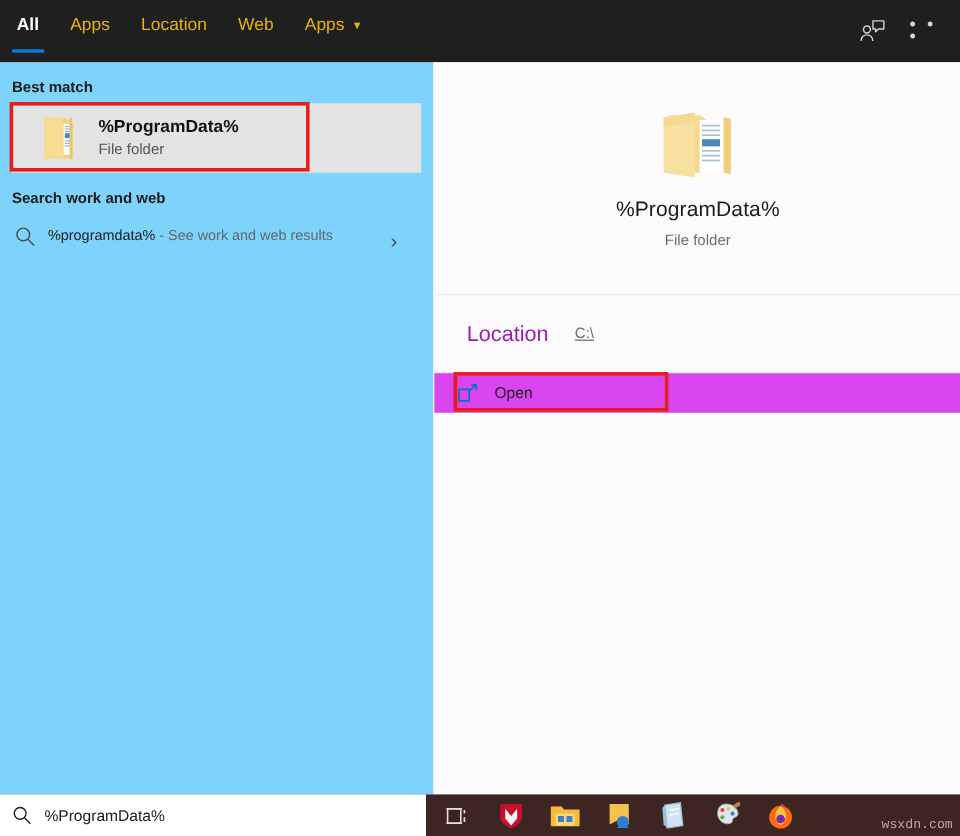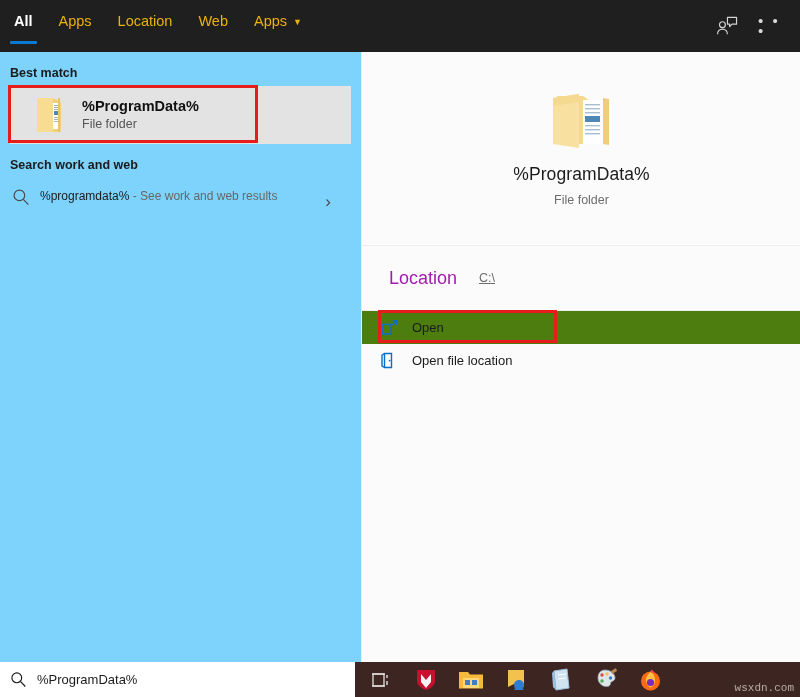--- a/index.html
+++ b/index.html
@@ -58,21 +58,21 @@
   .big-ico{width:66px;height:60px;position:relative;margin-bottom:14px;}
   .prev-title{font-size:17.5px;color:#1b1b1b;letter-spacing:.1px;}
   .prev-sub{font-size:12.5px;color:#6d6d6d;margin-top:8px;}
   .div{height:1px;background:#ececec;margin:0;}
   .loc{height:64px;display:flex;align-items:center;}
   .loc-label{font-size:18px;color:#a21caf;margin-left:27px;width:90px;}
   .loc-link{font-size:12.5px;color:#6d6d6d;text-decoration:underline;cursor:default;}
 
   .actions{padding-top:0;}
   .act{height:33px;display:flex;align-items:center;position:relative;}
-  .act.hover{background:#4d7c0f;}
+  .act.hover{background:#d946ef;}
   .act-ico{width:22px;margin-left:16px;margin-right:12px;flex:0 0 auto;
            display:flex;align-items:center;justify-content:center;}
   .act-lbl{font-size:13px;color:#1b1b1b;}
   .redbox2{position:absolute;left:16px;top:-1px;width:179px;height:33px;
            border:3px solid #e71d1d;box-sizing:border-box;}
 
   
   .taskbar{position:absolute;left:0;bottom:0;width:800px;height:35px;background:#3d2622;}
   .searchbox{position:absolute;left:0;bottom:0;width:355px;height:35px;background:#ffffff;
              display:flex;align-items:center;}
@@ -205,30 +205,20 @@
             <svg width="17" height="16" viewBox="0 0 17 16">
               <path d="M1.5 4.5 h8.5 v9.5 h-8.5 z" fill="none" stroke="#0c6fc4" stroke-width="1.5"></path>
               <path d="M10.5 5.5 L15.5 0.8" stroke="#0c6fc4" stroke-width="1.5"></path>
               <path d="M11.6 0.8 h4.2 v4.2" fill="none" stroke="#0c6fc4" stroke-width="1.5"></path>
             </svg>
           </div>
           <div class="act-lbl">Open</div>
           <div class="redbox2"></div>
         </div>
 
-        <div class="act">
-          <div class="act-ico">
-            <svg width="16" height="17" viewBox="0 0 16 17">
-              <path d="M3.5 1.5 h7 v14 h-7 z" fill="none" stroke="#0c6fc4" stroke-width="1.4"></path>
-              <path d="M3.5 1.5 L1 3.2 L1 14 L3.5 15.5" fill="none" stroke="#0c6fc4" stroke-width="1.4"></path>
-              <circle cx="8.6" cy="8.6" r="0.9" fill="#0c6fc4"></circle>
-            </svg>
-          </div>
-          <div class="act-lbl">Open file location</div>
-        </div>
 
 
       </div>
     </div>
   </div>
 
   <div class="taskbar">
 
     <div class="searchbox">
       <div class="sb-ico">

